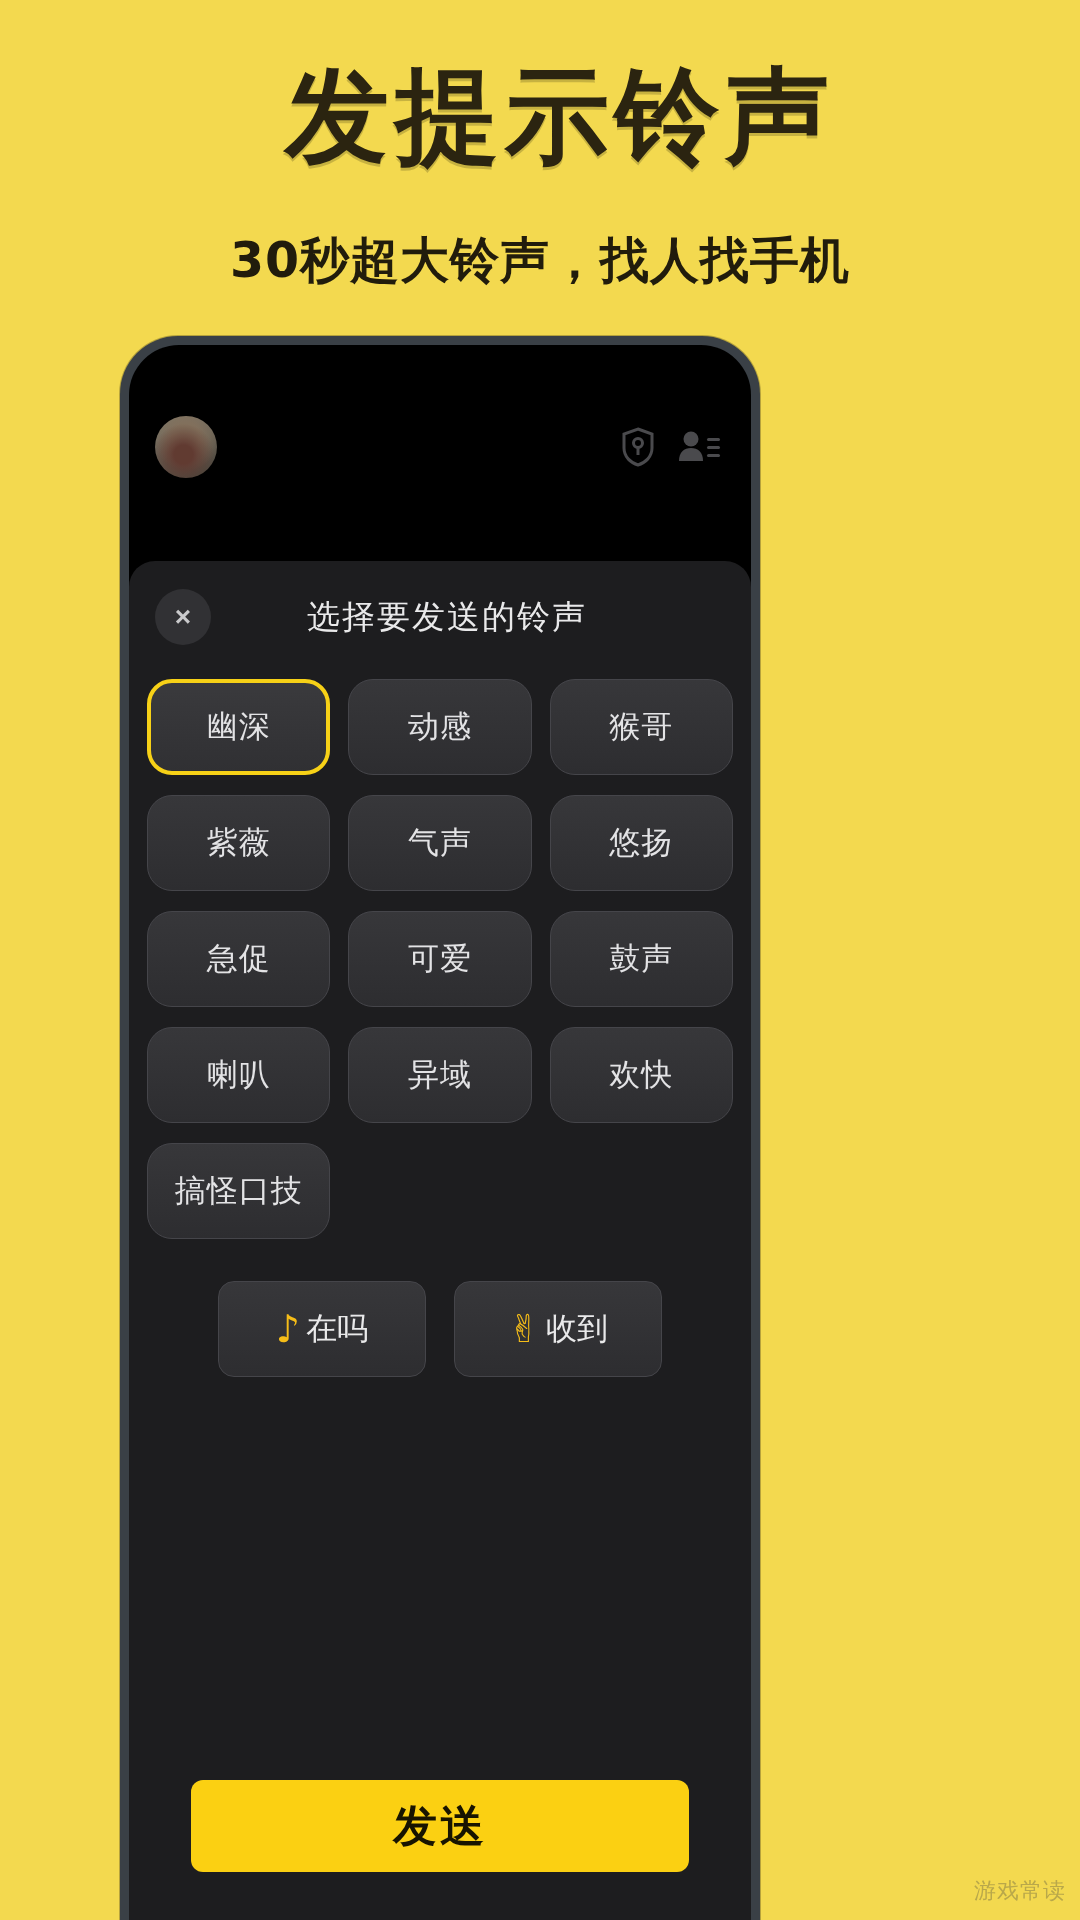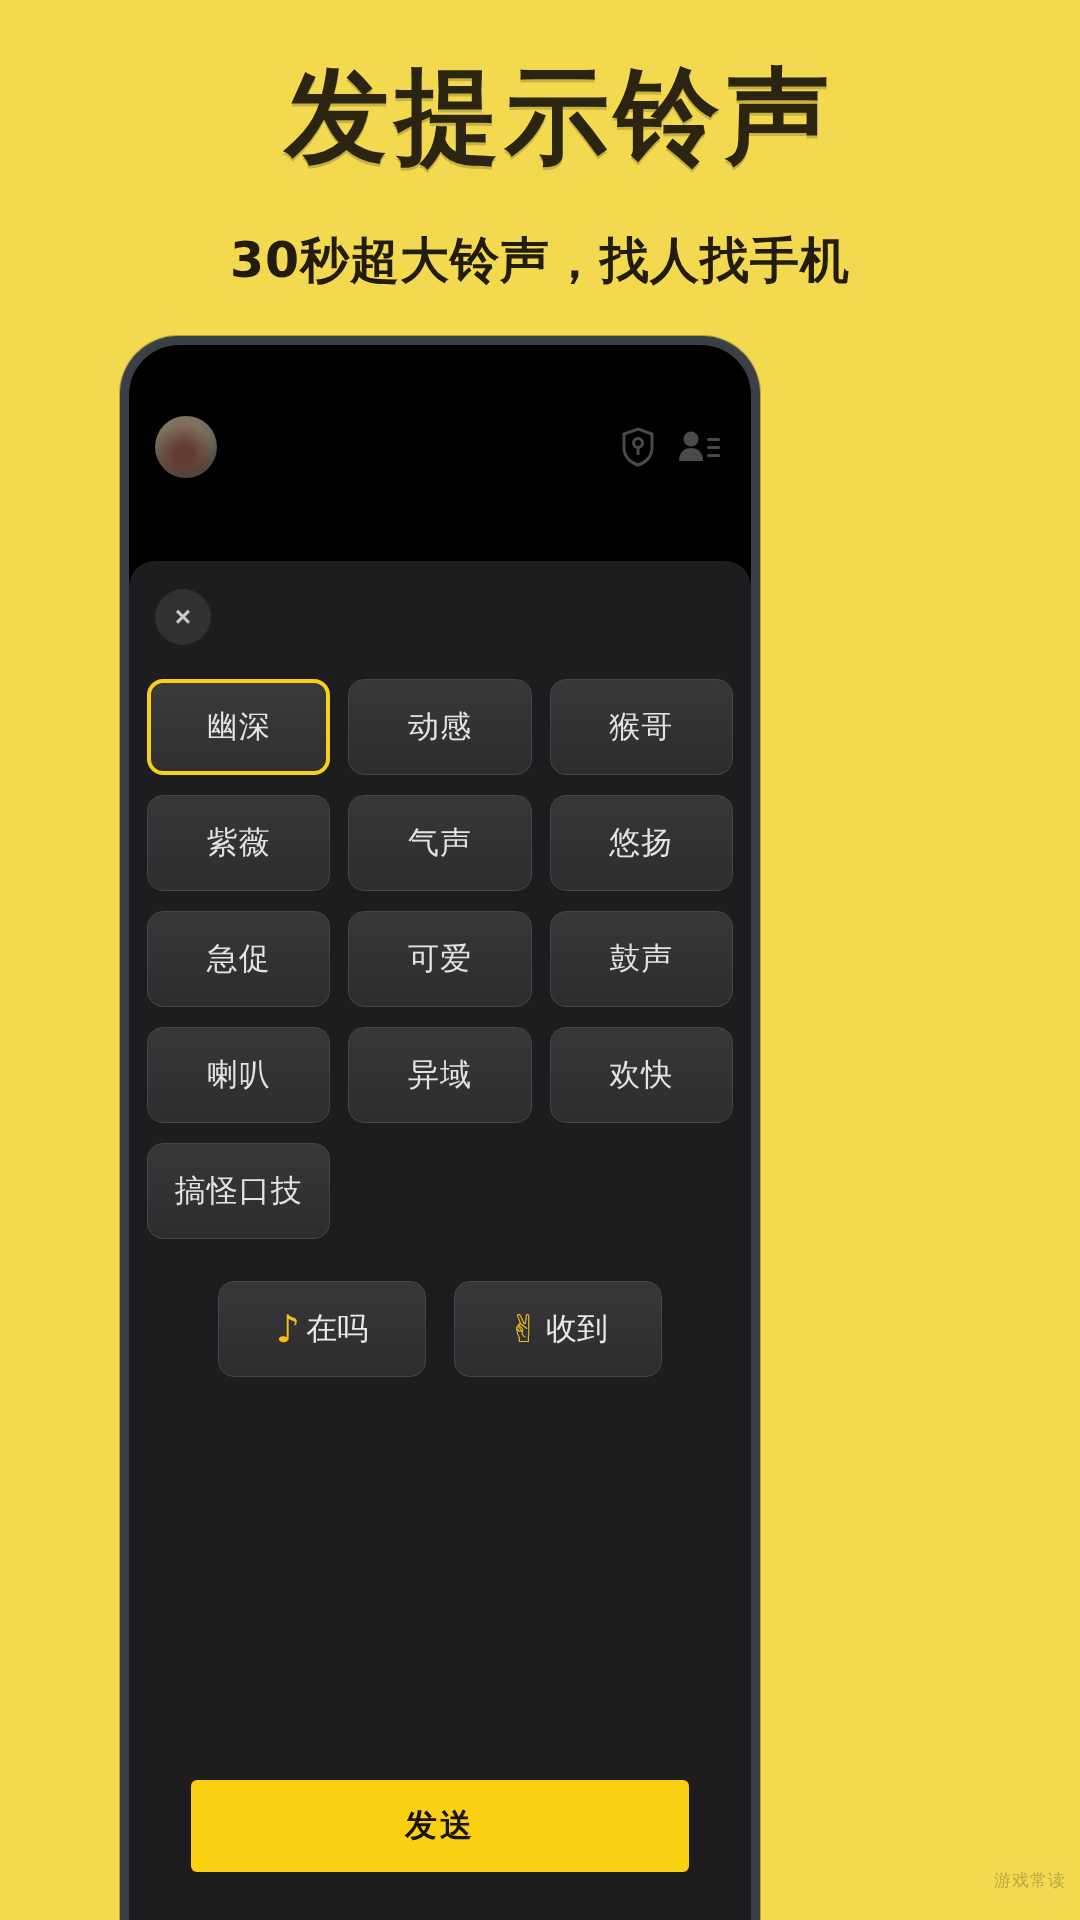--- a/index.html
+++ b/index.html
@@ -127,21 +127,21 @@
   }
 
   .grid {
     padding: 6px 18px 0 18px;
     display: grid;
     grid-template-columns: repeat(3, 1fr);
     gap: 20px 18px;
   }
   .tone {
     height: 96px;
-    border-radius: 16px;
+    border-radius: 25px;
     background: linear-gradient(180deg, #37373a 0%, #2d2d30 100%);
     border: 1px solid #45454a;
     display: flex;
     align-items: center;
     justify-content: center;
     color: #e3e3e5;
     font-size: 31px;
     letter-spacing: 1px;
   }
   .tone.selected {
@@ -177,36 +177,36 @@
 
   .send-wrap {
     position: absolute;
     left: 0; bottom: 0;
     width: 622px;
     padding: 0 62px 64px 62px;
   }
   .send-btn {
     width: 100%;
     height: 92px;
-    border-radius: 6px;
+    border-radius: 12px;
     background: #fbd012;
     color: #181400;
-    font-size: 32px;
+    font-size: 44px;
     font-weight: bold;
     display: flex;
     align-items: center;
     justify-content: center;
     letter-spacing: 3px;
   }
 
   .watermark {
     position: absolute;
     right: 14px;
-    bottom: 28px;
-    font-size: 17px;
+    bottom: 14px;
+    font-size: 22px;
     color: #b9a84a;
     letter-spacing: 1px;
   }
 </style>
 </head>
 <body>
 
 <div class="promo">
   <div class="promo-title">发提示铃声</div>
   <div class="promo-sub">30秒超大铃声，找人找手机</div>
@@ -234,20 +234,21 @@
               <rect x="30" y="19" width="13" height="3" rx="1.5" fill="#4a4a4d"></rect>
               <rect x="30" y="27" width="13" height="3" rx="1.5" fill="#4a4a4d"></rect>
             </svg>
           </span>
         </div>
       </div>
 
       <div class="sheet">
         <div class="sheet-head">
           <div class="close-btn">×</div>
+          <div class="sheet-title">选择要发送的铃声</div>
         </div>
 
         <div class="grid">
           <div class="tone selected">幽深</div>
           <div class="tone">动感</div>
           <div class="tone">猴哥</div>
           <div class="tone">紫薇</div>
           <div class="tone">气声</div>
           <div class="tone">悠扬</div>
           <div class="tone">急促</div>

